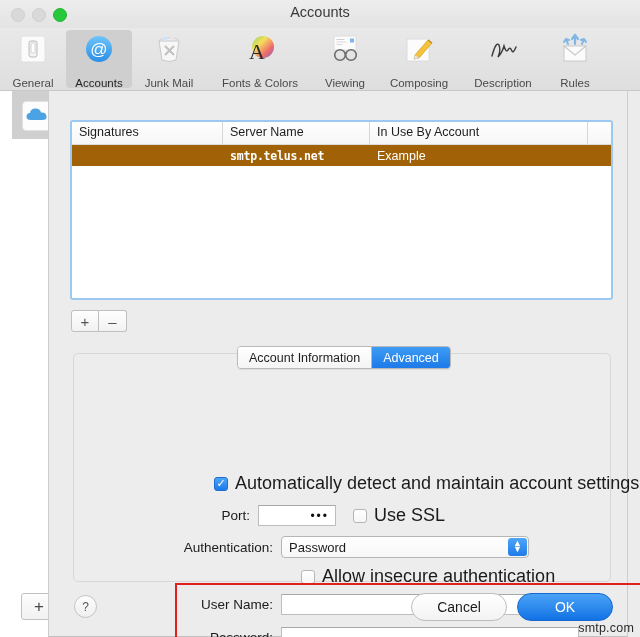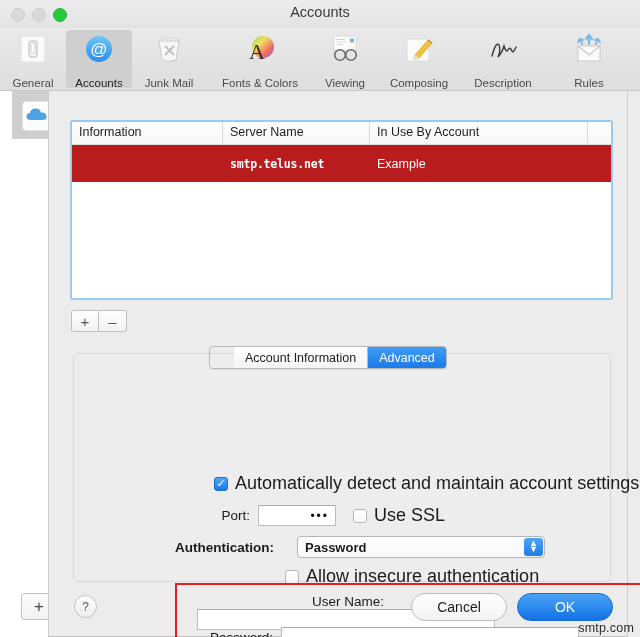--- a/index.html
+++ b/index.html
@@ -163,23 +163,23 @@
     white-space: nowrap;
     overflow: hidden;
   }
   .th.c1 { width: 151px; }
   .th.c2 { width: 147px; }
   .th.c3 { width: 218px; }
   .th.c4 { width: 23px; border-right: none; }
 
   .trow {
     display: flex;
-    height: 37px;
+    height: 21px;
     align-items: center;
-    background: #b91c1c;
+    background: #a16207;
   }
   .td {
     font-size: 12.5px;
     color: #ffffff;
     padding-left: 7px;
     box-sizing: border-box;
     white-space: nowrap;
     overflow: hidden;
   }
   .td.c1 { width: 151px; }
@@ -212,28 +212,27 @@
     width: 538px; height: 229px;
     background: #ededed;
     border: 1px solid #d8d8d8;
     border-radius: 5px;
     box-sizing: border-box;
   }
 
   
   .tabs {
     position: absolute;
-    left: 160px; top: 255px;
+    left: 188px; top: 255px;
     display: flex;
     height: 21px;
     border-radius: 4px;
     overflow: hidden;
     border: 1px solid #b9b9b9;
     box-shadow: 0 1px 1px rgba(0,0,0,0.07);
-    padding-left: 24px;
   }
   .tab {
     font-size: 12.5px;
     padding: 0 11px;
     display: flex; align-items: center;
     background: linear-gradient(to bottom,#ffffff,#f4f4f4);
     color: #1d1d1d;
     white-space: nowrap;
   }
   .tab + .tab { border-left: 1px solid #b9b9b9; }
@@ -309,26 +308,26 @@
     color: #111;
   }
   .ssl-chk-wrap {
     display: flex; align-items: center;
     margin-left: 17px;
   }
 
   .auth-row {
     position: absolute;
     left: 126px; top: 445px;
-    display: flex; align-items: center; font-weight: bold;
+    display: flex; align-items: center;
   }
   .popup {
     position: relative;
     width: 248px; height: 22px;
-    margin-left: 24px;
+    margin-left: 8px;
     background: linear-gradient(to bottom,#ffffff,#f7f7f7);
     border: 1px solid #b5b5b5;
     border-radius: 4px;
     box-sizing: border-box;
     display: flex; align-items: center;
     font-size: 13px;
     color: #1b1b1b;
     padding-left: 7px;
   }
   .popup-arrows {
@@ -339,38 +338,38 @@
     border-radius: 3px;
     display: flex; flex-direction: column;
     align-items: center; justify-content: center;
     line-height: 0.62;
     color: #ffffff;
     font-size: 9px;
   }
 
   .insecure-row {
     position: absolute;
-    left: 236px; top: 475px;
+    left: 252px; top: 475px;
     display: flex; align-items: center;
   }
 
   
   .redbox {
     position: absolute;
     left: 126px; top: 492px;
     width: 485px; height: 77px;
     border: 2px solid #e02020;
     box-sizing: border-box;
     pointer-events: none;
   }
 
   .user-row {
     position: absolute;
     left: 140px; top: 503px;
-    display: flex; align-items: center; flex-direction: column;
+    display: flex; align-items: center;
   }
   .pass-row {
     position: absolute;
     left: 140px; top: 536px;
     display: flex; align-items: center;
   }
   .wide-field {
     width: 298px; height: 21px;
     margin-left: 8px;
   }
@@ -519,21 +518,21 @@
 
     <div class="tb-item" style="left:461px; width:84px;">
       <span class="tb-icon">
         <svg width="32" height="32" viewBox="0 0 32 32">
           <path d="M5 23 Q9 8 12 12 Q14 18 11 24 Q15 20 17 13 Q19 20 21 17 Q23 13 25 18 Q26 21 29 14" fill="none" stroke="#3b3b3b" stroke-width="1.4" stroke-linecap="round"></path>
         </svg>
       </span>
       <span class="tb-label">Description</span>
     </div>
 
-    <div class="tb-item" style="left:559px; width:60px;">
+    <div class="tb-item" style="left:545px; width:60px;">
       <span class="tb-icon">
         <svg width="32" height="32" viewBox="0 0 32 32">
           <path d="M16 2 L16 11 M16 2 L13 6 M16 2 L19 6" stroke="#7fb6e8" stroke-width="2.2" fill="none" stroke-linecap="round"></path>
           <path d="M9 11 L7 6 M7 6 L5 9 M7 6 L10 7" stroke="#7fb6e8" stroke-width="2" fill="none" stroke-linecap="round"></path>
           <path d="M23 11 L25 6 M25 6 L22 7 M25 6 L27 9" stroke="#7fb6e8" stroke-width="2" fill="none" stroke-linecap="round"></path>
           <rect x="5" y="13" width="22" height="15" fill="#fbfbfb" stroke="#c9c9c9"></rect>
           <path d="M5 13 L16 22 L27 13" fill="none" stroke="#c9c9c9" stroke-width="1.2"></path>
         </svg>
       </span>
       <span class="tb-label">Rules</span>
@@ -547,21 +546,21 @@
       <path d="M8 18 Q3 18 3.5 14 Q4 11 7 11 Q7.5 6.5 12.5 6.5 Q17 6.5 18 10.5 Q23 10 23.5 14.5 Q24 18 19 18 Z" fill="#4ba3e3"></path>
     </svg>
   </div>
   <div class="bg-plus-btn">+</div>
   <div class="bg-right-strip"></div>
 
   <div class="sheet">
 
     <div class="table-wrap">
       <div class="thead">
-        <div class="th c1">Information</div>
+        <div class="th c1">Signatures</div>
         <div class="th c2">Server Name</div>
         <div class="th c3">In Use By Account</div>
         <div class="th c4"></div>
       </div>
       <div class="trow">
         <div class="td c1"></div>
         <div class="td c2">smtp.telus.net</div>
         <div class="td c3">Example</div>
         <div class="td c4"></div>
       </div>

